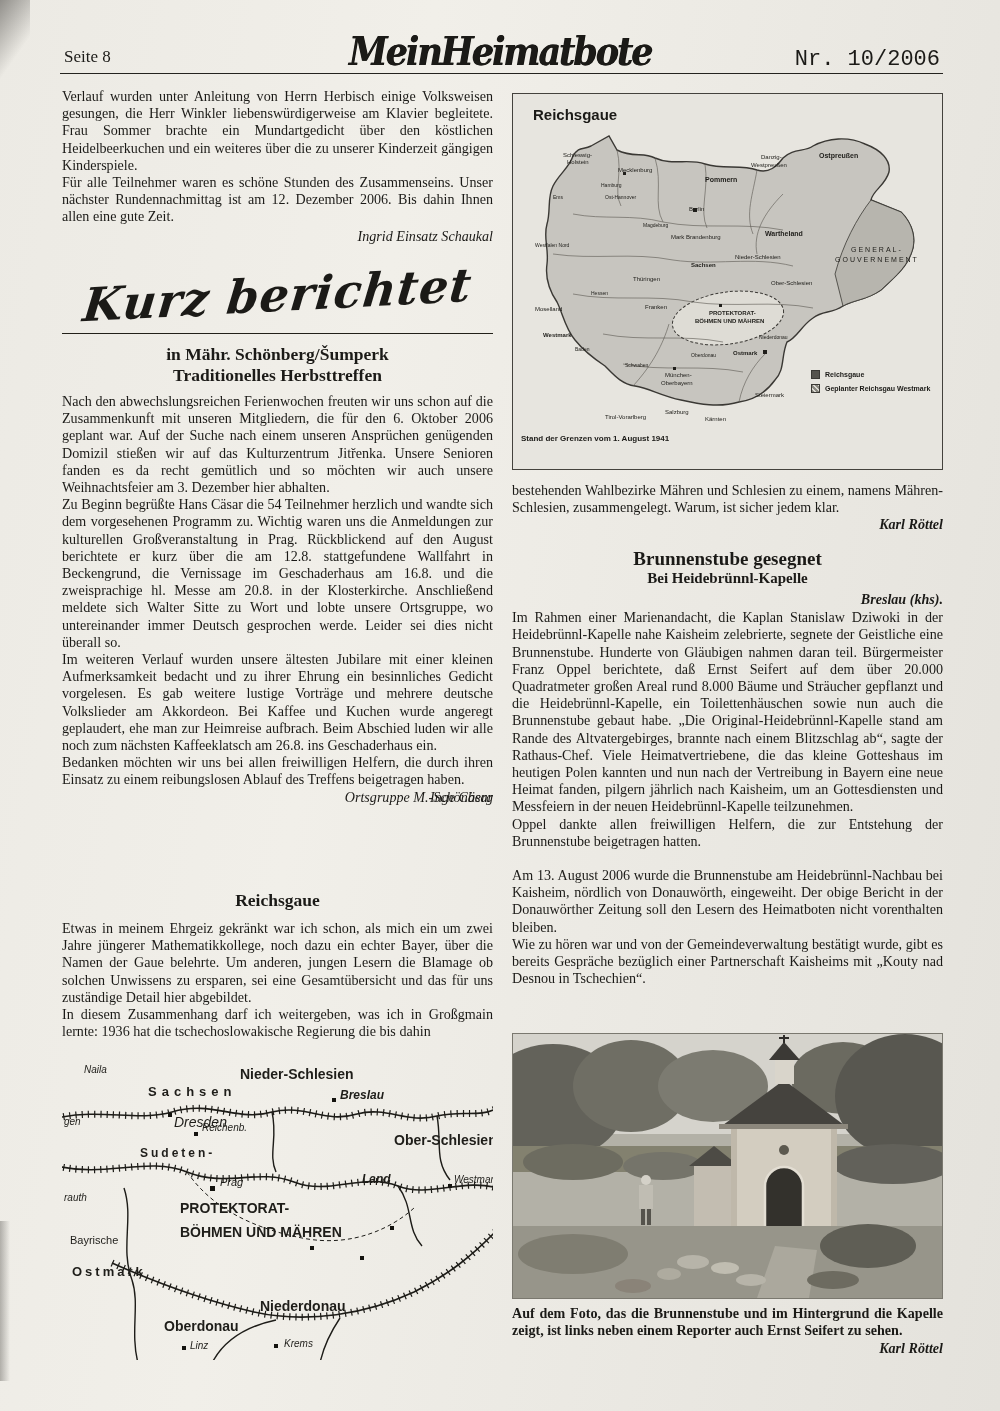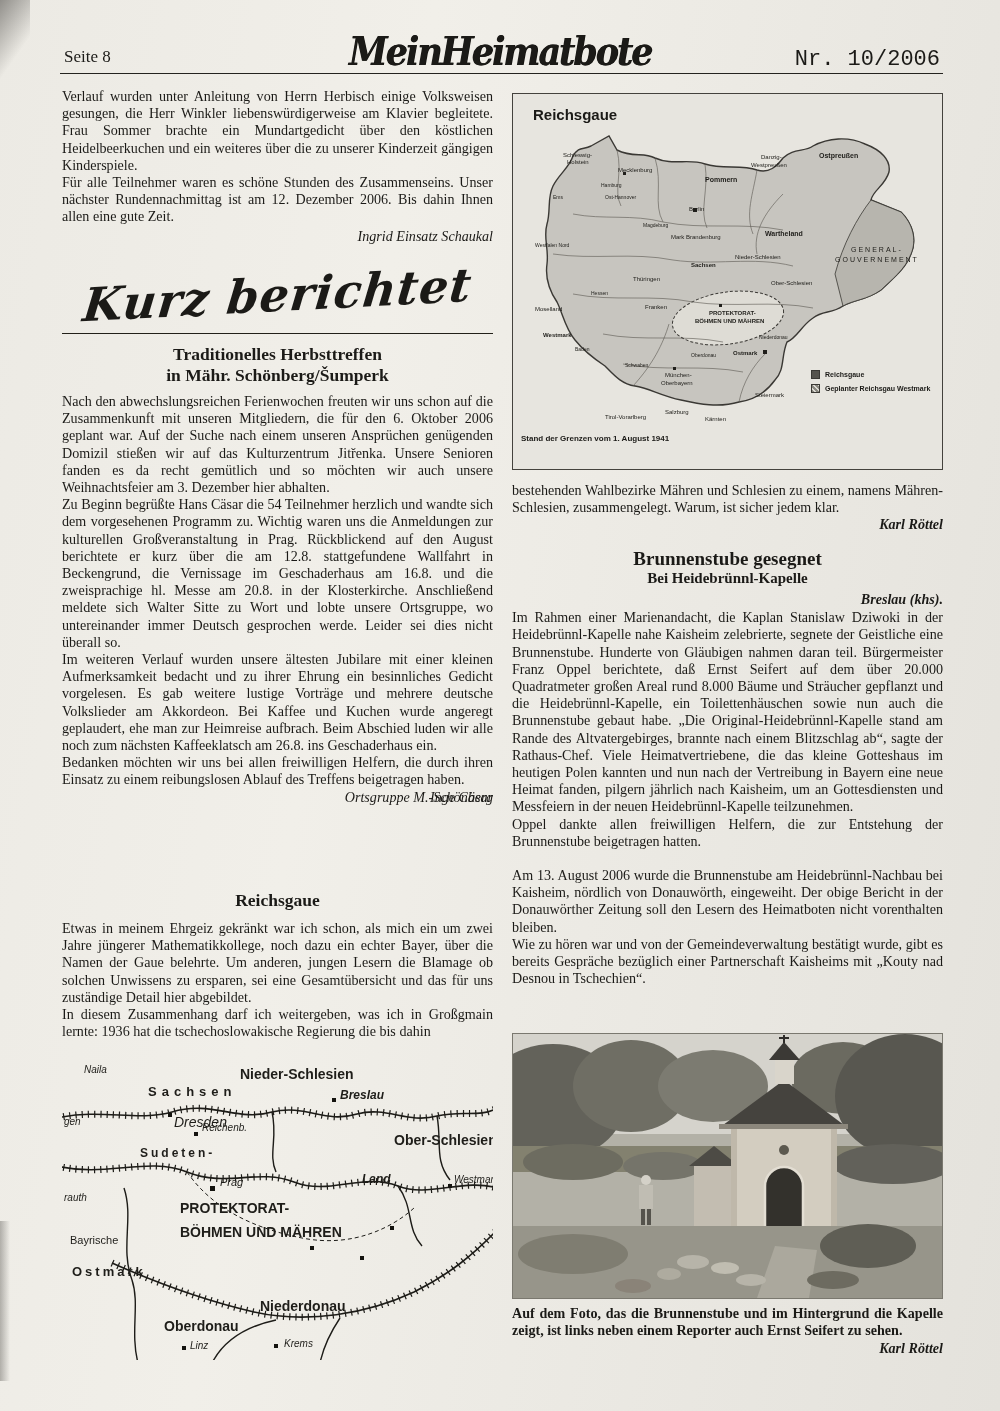--- a/index.html
+++ b/index.html
@@ -85,22 +85,22 @@
     <p>Für alle Teilnehmer waren es schöne Stunden des Zusammenseins. Unser nächster Rundennachmittag ist am 12. Dezember 2006. Bis dahin Ihnen allen eine gute Zeit.</p>
     <div class="sig">Ingrid Einsatz Schaukal</div>
   </div>
 
   <div class="script-block">
     <span class="script-title">Kurz berichtet</span>
   </div>
 
   <div class="block" style="left:62px; top:344px;">
     <div class="h-main">
+      <div>in Mähr. Schönberg/Šumperk</div>
       <div>Traditionelles Herbsttreffen</div>
-      <div>in Mähr. Schönberg/Šumperk</div>
     </div>
     <div style="height:7px;"></div>
     <p>Nach den abwechslungsreichen Ferienwochen freuten wir uns schon auf die Zusammenkunft mit unseren Mitgliedern, die für den 6. Oktober 2006 geplant war. Auf der Suche nach einem unseren Ansprüchen genügenden Domizil stießen wir auf das Kulturzentrum Jitřenka. Unsere Senioren fanden es da recht gemütlich und so möchten wir auch unsere Weihnachtsfeier am 3. Dezember hier abhalten.</p>
     <p>Zu Beginn begrüßte Hans Cäsar die 54 Teilnehmer herzlich und wandte sich dem vorgesehenen Programm zu. Wichtig waren uns die Anmeldungen zur kulturellen Großveranstaltung in Prag. Rückblickend auf den August berichtete er kurz über die am 12.8. stattgefundene Wallfahrt in Beckengrund, die Vernissage im Geschaderhaus am 16.8. und die zweisprachige hl. Messe am 20.8. in der Klosterkirche. Anschließend meldete sich Walter Sitte zu Wort und lobte unsere Ortsgruppe, wo untereinander immer Deutsch gesprochen werde. Leider sei dies nicht überall so.</p>
     <p>Im weiteren Verlauf wurden unsere ältesten Jubilare mit einer kleinen Aufmerksamkeit bedacht und zu ihrer Ehrung ein besinnliches Gedicht vorgelesen. Es gab weitere lustige Vorträge und mehrere deutsche Volkslieder am Akkordeon. Bei Kaffee und Kuchen wurde angeregt geplaudert, ehe man zur Heimreise aufbrach. Beim Abschied luden wir alle noch zum nächsten Kaffeeklatsch am 26.8. ins Geschaderhaus ein.</p>
     <p>Bedanken möchten wir uns bei allen freiwilligen Helfern, die durch ihren Einsatz zu einem reibungslosen Ablauf des Treffens beigetragen haben.</p>
     <div class="sig" style="margin-top:0;">Ortsgruppe M.-Schönberg</div>
     <div class="sig inline">Inge Cäsar</div>
   </div>
 

